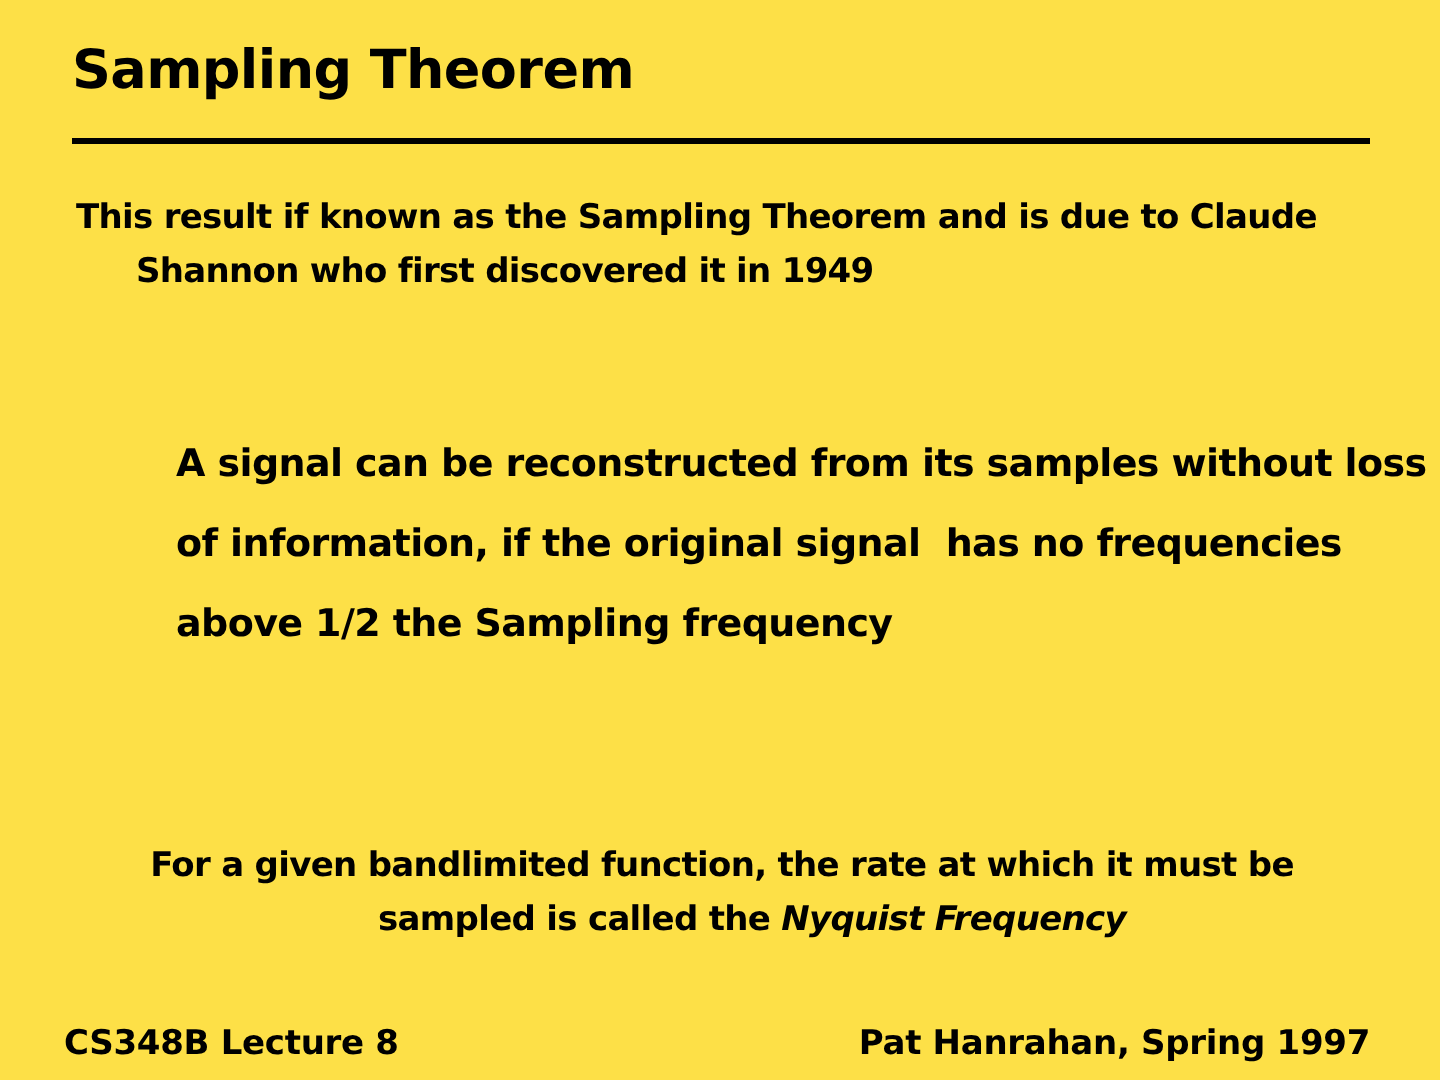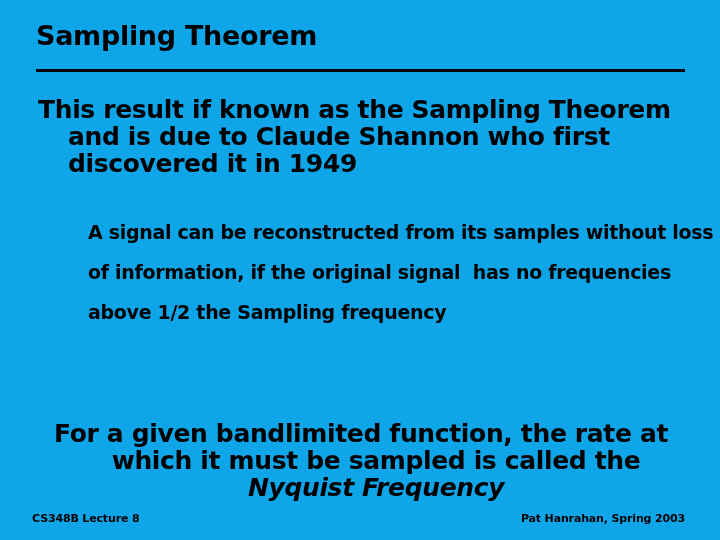--- a/index.html
+++ b/index.html
@@ -7,21 +7,21 @@
     padding: 0;
     background: #ffffff;
   }
   body {
     font-family: "DejaVu Sans", "Liberation Sans", sans-serif;
   }
   #slide {
     position: relative;
     width: 720px;
     height: 540px;
-    background: #0ea5e9;
+    background: #fde047;
     overflow: hidden;
     color: #000000;
   }
 
   
   .slide-title {
     position: absolute;
     left: 36px;
     top: 19px;
     width: 650px;
@@ -43,21 +43,21 @@
 
   
   .body-area {
     position: absolute;
     left: 0;
     top: 96px;
     width: 720px;
   }
 
   .para-l1 {
-    font-size: 25px;
+    font-size: 17px;
     font-weight: bold;
     line-height: 27px;
     letter-spacing: -0.35px;
     color: #000000;
     margin: 0;
     padding-left: 68px;
     padding-right: 36px;
     text-indent: -30px;   
     white-space: pre-wrap;
   }
@@ -84,21 +84,21 @@
 
   
   .footer {
     position: absolute;
     left: 32px;
     top: 512px;
     width: 653px;
     display: flex;
     justify-content: space-between;
     align-items: flex-end;
-    font-size: 11px;
+    font-size: 17px;
     font-weight: bold;
     letter-spacing: -0.15px;
     color: #000000;
   }
   .footer-left  { text-align: left; }
   .footer-right { text-align: right; }
 </style>
 </head>
 <body>
 
@@ -119,16 +119,16 @@
     </div>
 
     <div id="block-3">
       <p class="para-l1"><span>For a given bandlimited function, the rate at which it must be sampled is called the </span><span class="em-italic">Nyquist Frequency</span></p>
     </div>
 
   </div>
 
   <div class="footer">
     <span class="footer-left">CS348B Lecture 8</span>
-    <span class="footer-right">Pat Hanrahan, Spring 2003</span>
+    <span class="footer-right">Pat Hanrahan, Spring 1997</span>
   </div>
 
 </div>
 
 </body></html>

